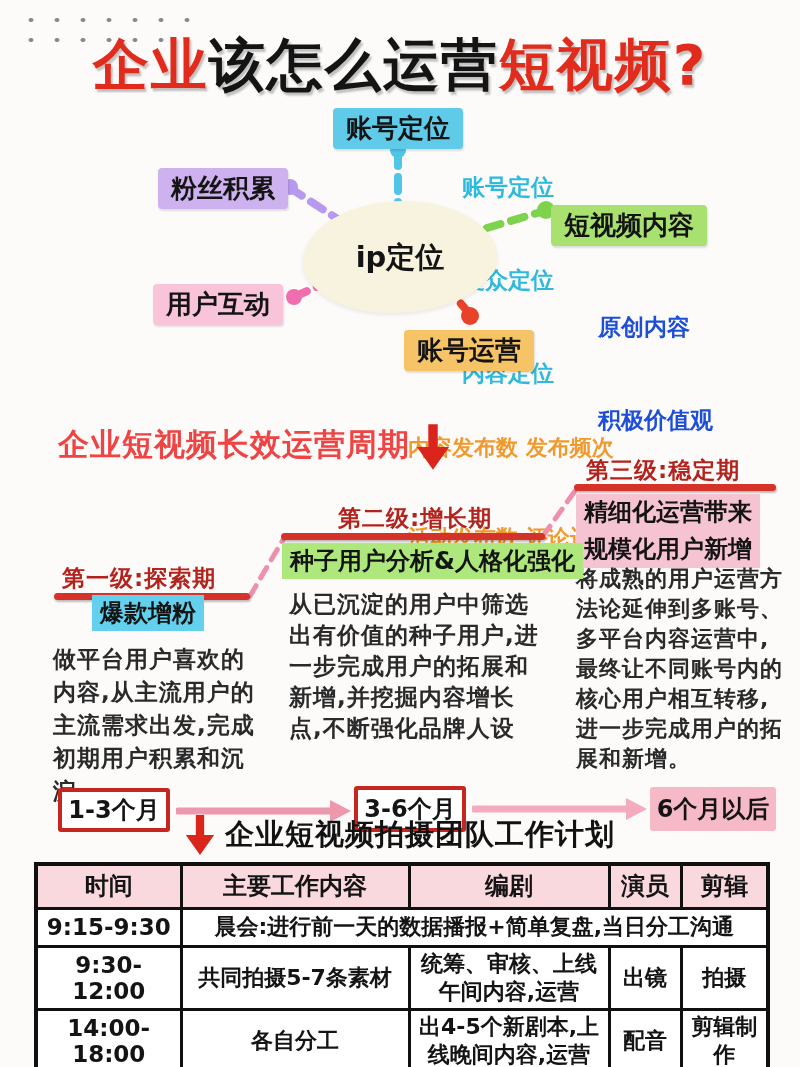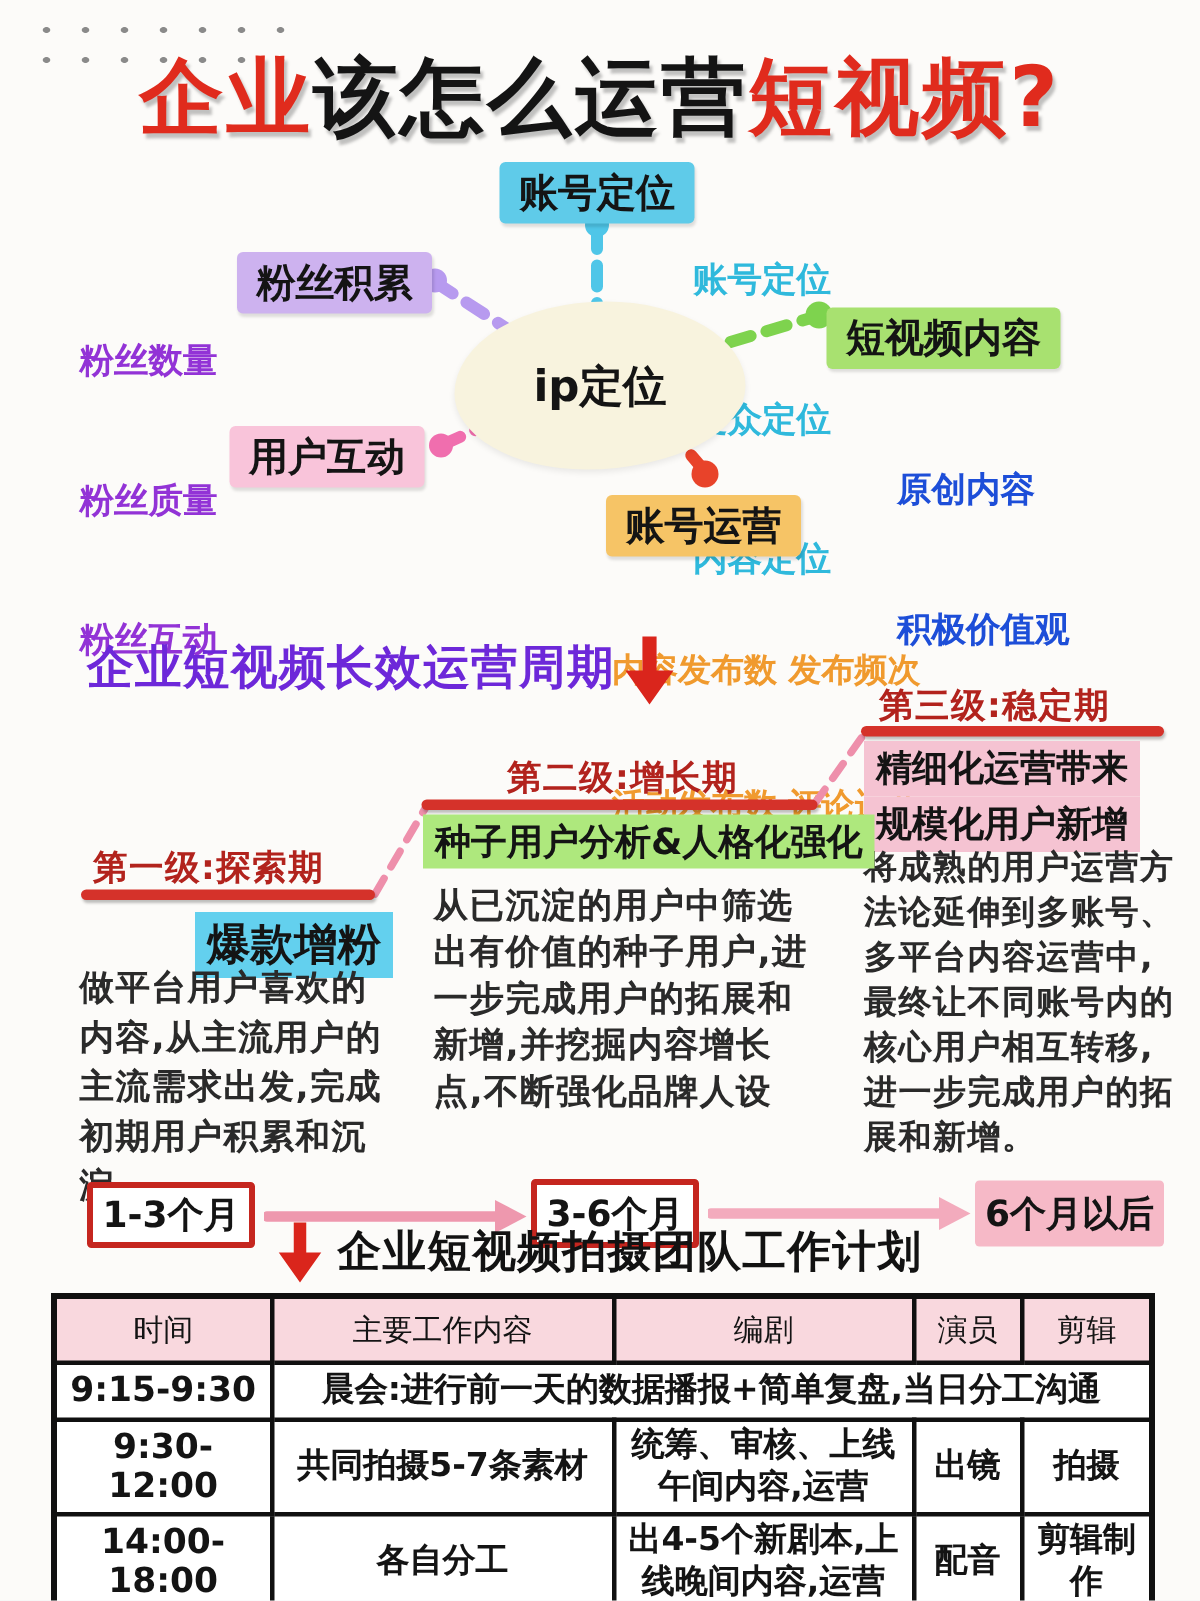--- a/index.html
+++ b/index.html
@@ -20,21 +20,21 @@
             font-weight:800; color:#141414; white-space:nowrap;
             box-shadow:1px 2px 2px rgba(0,0,0,.12); }
   .mm-list { position:absolute; font-size:23px; font-weight:800; line-height:31px; white-space:pre; }
   .blob { position:absolute; left:303px; top:201px; width:194px; height:112px;
           background:#f8f3de; border-radius:52% 48% 55% 45% / 55% 50% 50% 45%;
           display:flex; flex-direction:column; align-items:center; justify-content:center;
           font-size:29px; font-weight:900; color:#141414; line-height:37px;
           box-shadow:0 2px 4px rgba(0,0,0,.08); }
 
   .section-heading { position:absolute; display:flex; align-items:flex-start; gap:6px;
-                     font-size:31px; font-weight:900; color:#6d28d9; letter-spacing:1px; white-space:nowrap; }
+                     font-size:31px; font-weight:900; color:#ef4444; letter-spacing:1px; white-space:nowrap; }
 
   .stage-title { position:absolute; font-size:23px; font-weight:700; color:#b2231d;
                  letter-spacing:1px; white-space:nowrap; }
   .stage-bar { position:absolute; height:7px; background:#d5322a; border-radius:4px;
                box-shadow:1px 2px 2px rgba(0,0,0,.25); }
   .stage-highlight { position:absolute; font-size:24px; font-weight:900; color:#141414; white-space:nowrap; }
   .stage-highlight span { padding:2px 8px; }
   .stage-body { position:absolute; font-size:23px; font-weight:700; color:#2a2a2a;
                 line-height:33px; letter-spacing:1px; }
 
@@ -47,21 +47,21 @@
   .schedule-heading { position:absolute; top:814px; left:0; width:100%; display:flex;
                       justify-content:center; align-items:center; gap:10px;
                       font-size:29px; font-weight:900; color:#121212; letter-spacing:1px; }
 
   table.sched { position:absolute; left:34px; top:862px; width:732px;
                 border-collapse:collapse; table-layout:fixed; background:#fff;
                 font-family:"DejaVu Sans","Liberation Sans",sans-serif; }
   table.sched th, table.sched td { border:3px solid #101010; text-align:center;
                 vertical-align:middle; color:#141414; padding:2px 4px; }
   table.sched { border:4px solid #101010; }
-  table.sched th { background:#f9d8de; font-size:20px; font-weight:400; height:44px; }
+  table.sched th { background:#f9d8de; font-size:24px; font-weight:700; height:44px; }
   td.t-time { font-size:23px; font-weight:800; }
   td.t-cell { font-size:22px; font-weight:800; line-height:28px; }
   tr.r1 td { height:38px; }
   tr.r2 td { height:62px; }
   tr.r3 td { height:56px; }
 
   svg.overlay { position:absolute; pointer-events:none; }
 </style>
 </head>
 <body>
@@ -85,25 +85,20 @@
     <circle cx="470" cy="216" r="9" fill="#e8432a"></circle>
   </svg>
 
   <div class="mm-box" style="left:333px;top:108px;background:#5fcbe9;">账号定位</div>
   <div class="mm-list" style="left:462px;top:110px;color:#2fb9dc;">
     <div>账号定位</div>
     <div>受众定位</div>
     <div>内容定位</div>
   </div>
 
-  <div class="mm-list" style="left:53px;top:164px;color:#9233d6;">
-    <div>粉丝数量</div>
-    <div>粉丝质量</div>
-    <div>粉丝互动</div>
-  </div>
   <div class="mm-box" style="left:158px;top:168px;background:#cdb2ef;">粉丝积累</div>
 
   <div class="blob">
     <div>ip定位</div>
   </div>
 
   <div class="mm-box" style="left:551px;top:205px;background:#a8e170;">短视频内容</div>
   <div class="mm-list" style="left:598px;top:250px;color:#1d4ed8;">
     <div>原创内容</div>
     <div>积极价值观</div>
@@ -140,21 +135,21 @@
 
   <div class="stage-title" style="left:338px;top:503px;">第二级:增长期</div>
   <div class="stage-bar" style="left:281px;top:533px;width:264px;"></div>
   <div class="stage-highlight" style="left:282px;top:543px;">
     <span style="background:#aee87d;display:inline-block;">种子用户分析&amp;人格化强化</span>
   </div>
   <div class="stage-body" style="left:289px;top:589px;width:250px;line-height:31px;">从已沉淀的用户中筛选出有价值的种子用户,进一步完成用户的拓展和新增,并挖掘内容增长点,不断强化品牌人设</div>
 
   <div class="stage-title" style="left:62px;top:563px;">第一级:探索期</div>
   <div class="stage-bar" style="left:54px;top:593px;width:196px;"></div>
-  <div class="stage-highlight" style="left:92px;top:608px;font-size:29px;margin-left:38px;">
+  <div class="stage-highlight" style="left:92px;top:595px;font-size:24px;">
     <span style="background:#63d0ee;display:inline-block;">爆款增粉</span>
   </div>
   <div class="stage-body" style="left:53px;top:643px;width:212px;">做平台用户喜欢的内容,从主流用户的主流需求出发,完成初期用户积累和沉淀</div>
 
   <div class="tl-box" style="left:58px;top:788px;width:112px;height:44px;">1-3个月</div>
   <svg class="overlay" style="left:176px;top:798px;" width="176" height="26" viewBox="0 0 176 26">
     <line x1="2" y1="13" x2="156" y2="13" stroke="#ee98ae" stroke-width="7" stroke-linecap="round"></line>
     <polygon points="154,2 175,13 154,24" fill="#ee98ae"></polygon>
   </svg>
   <div class="tl-box" style="left:354px;top:786px;width:112px;height:46px;">3-6个月</div>

